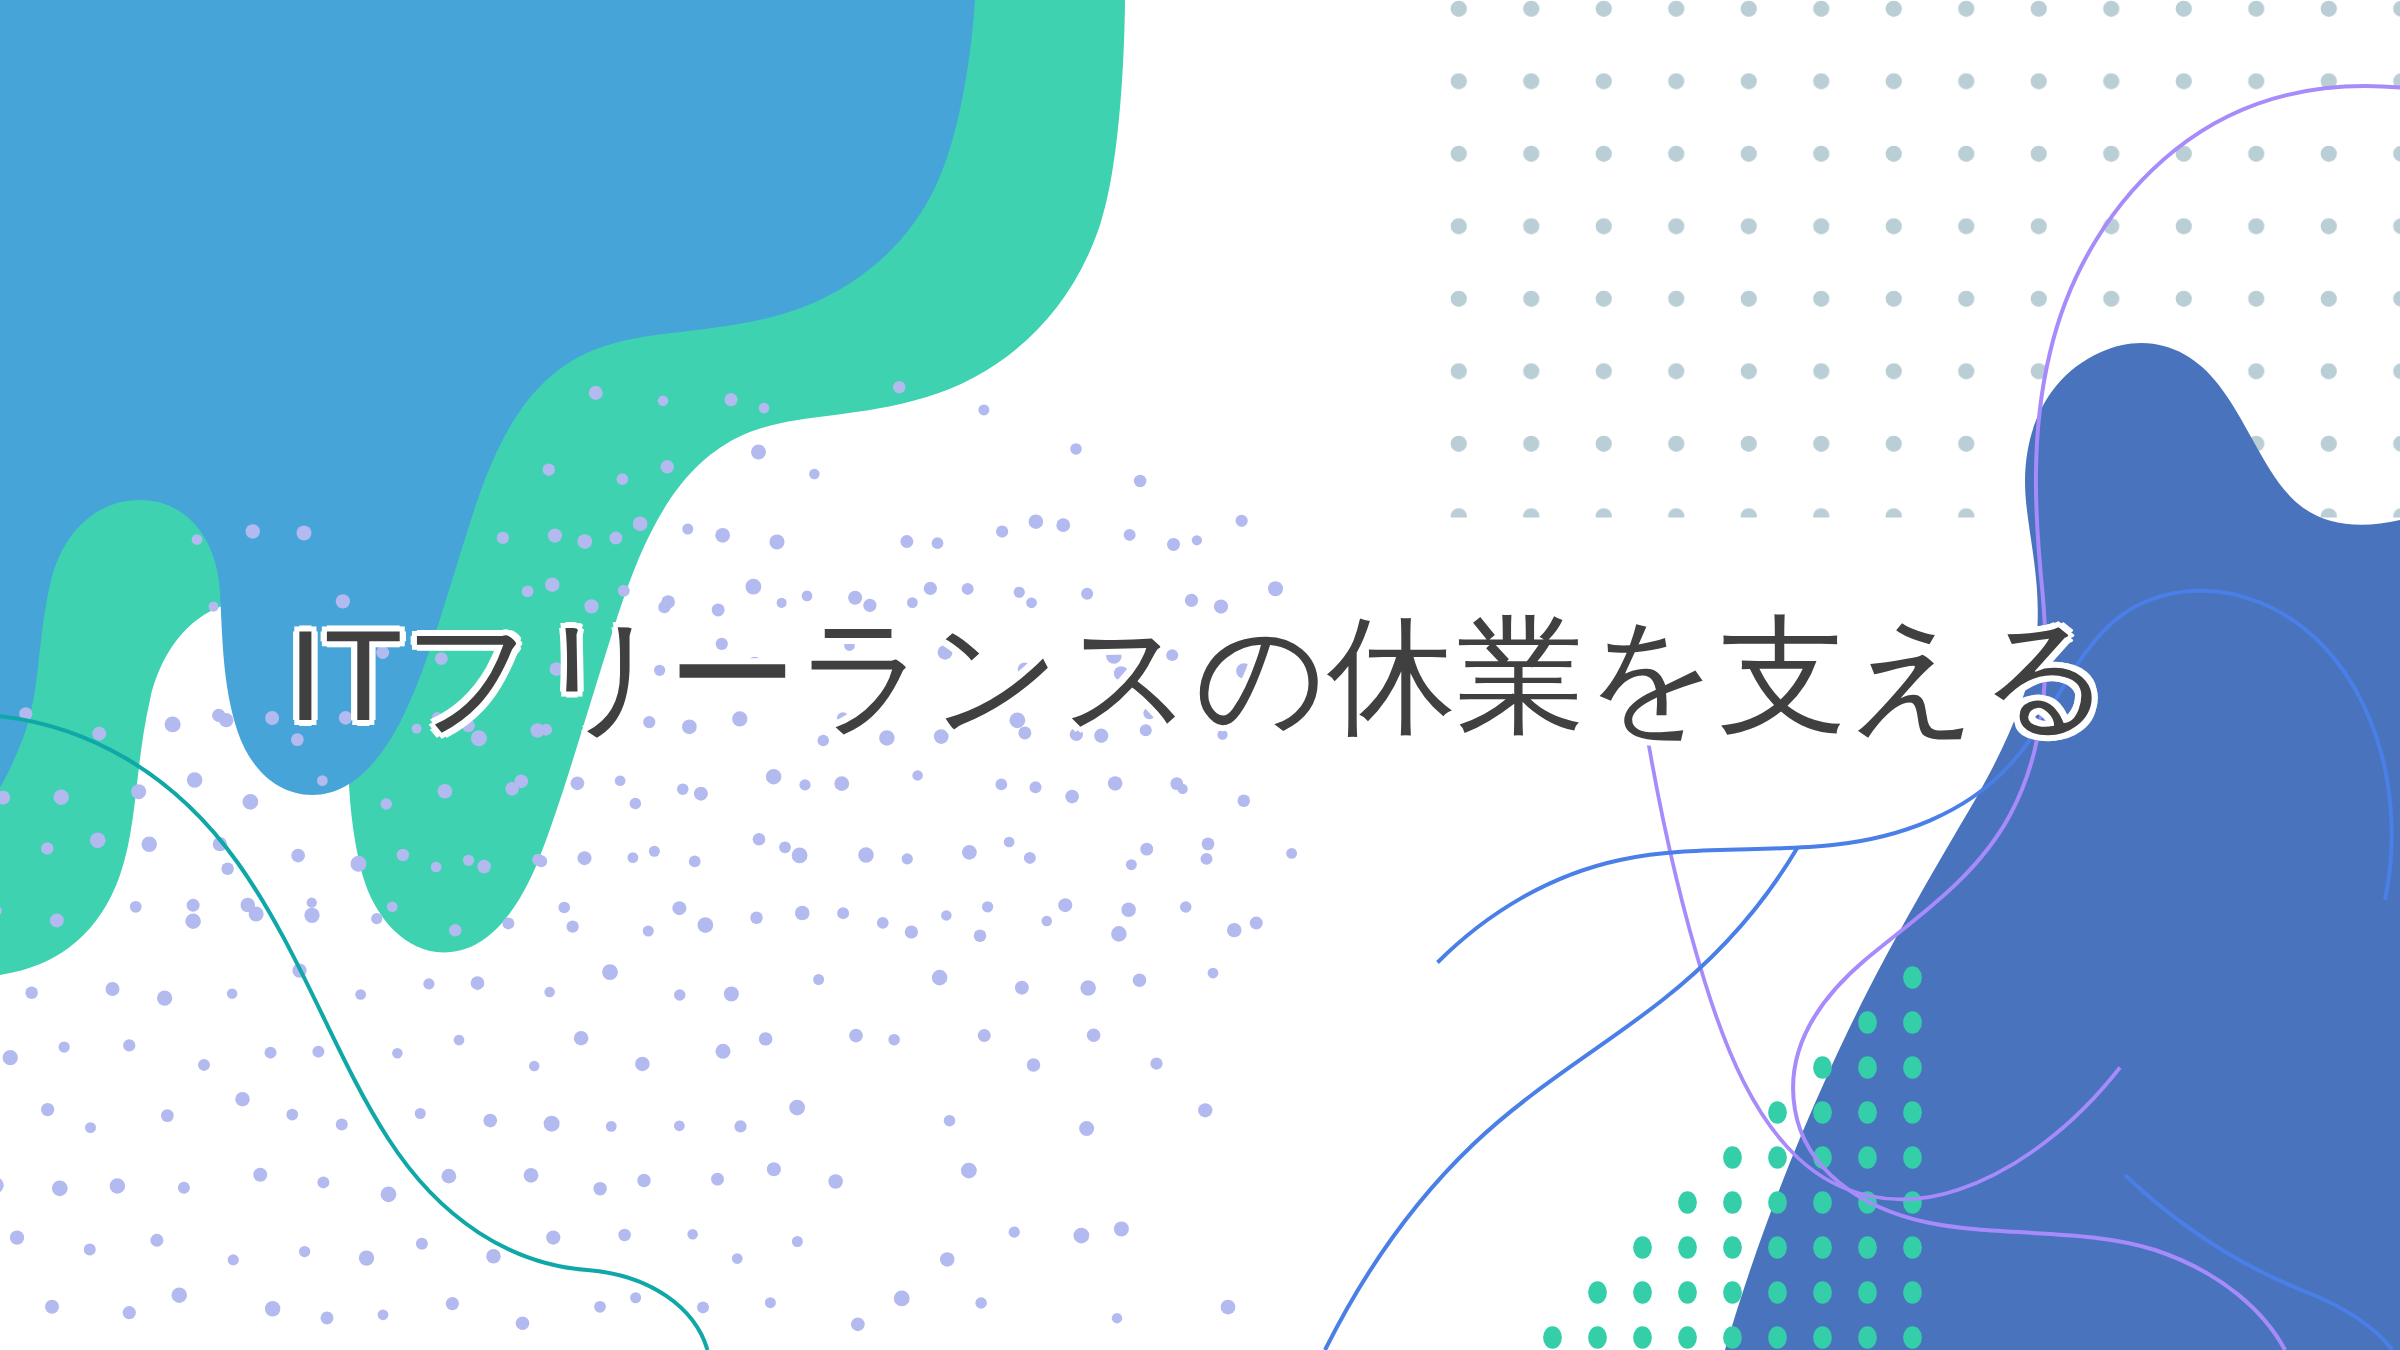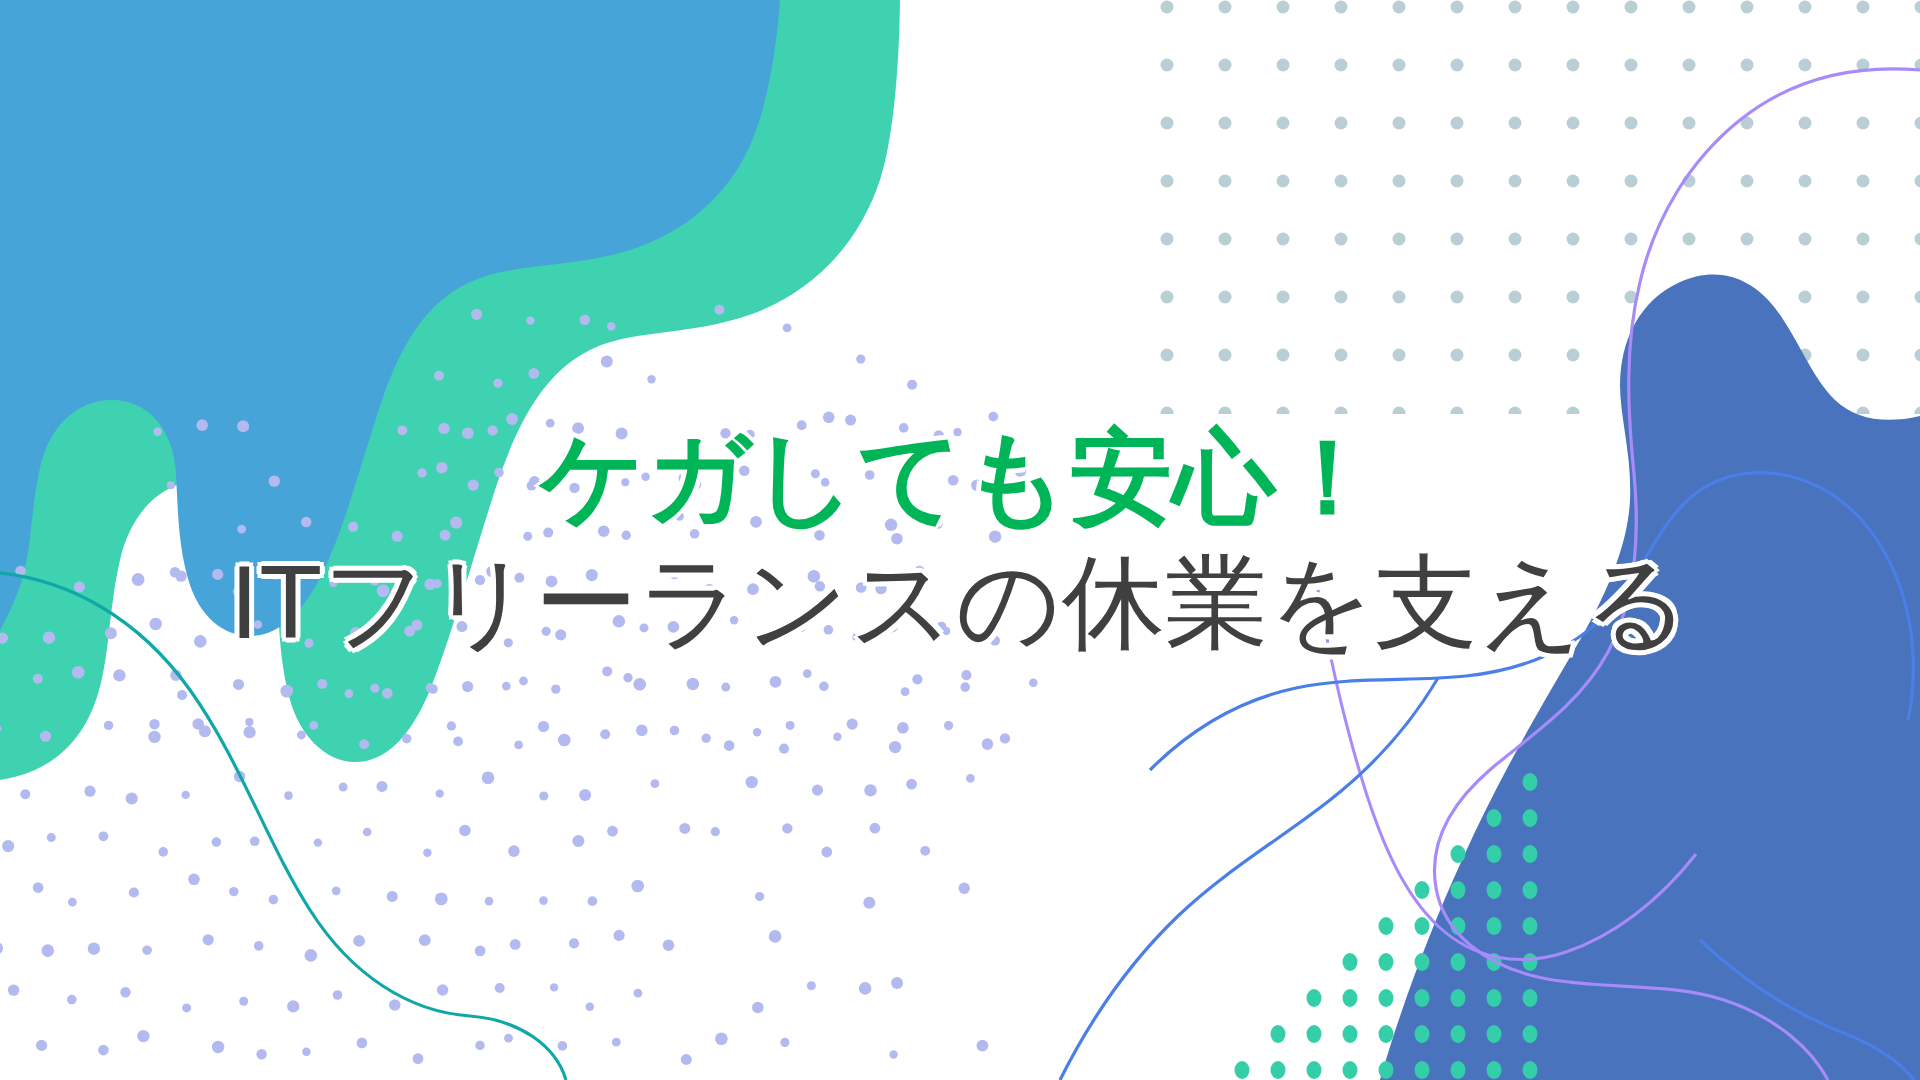--- a/index.html
+++ b/index.html
@@ -501,17 +501,16 @@
              C1848,498 1878,532 1896,576
              C1914,620 1918,672 1908,720"></path>
     <path fill="none" stroke="#4a7fe8" stroke-width="3.2" d="M1060,1080 C1090,1020 1130,962 1178,916
              C1226,870 1282,838 1330,800
              C1376,764 1412,722 1438,678"></path>
     <path fill="none" stroke="#4a7fe8" stroke-width="3.2" d="M1700,940 C1740,978 1790,1012 1846,1034
              C1876,1046 1900,1062 1914,1080"></path>
   </svg>
 
   <div id="title-block">
-    <span class="title-line line-green">ケガしても安心！</span>
     <span class="title-line line-purple line-2">ITフリーランスの休業を支える</span>
   </div>
 
 </div>
 
 </body></html>

